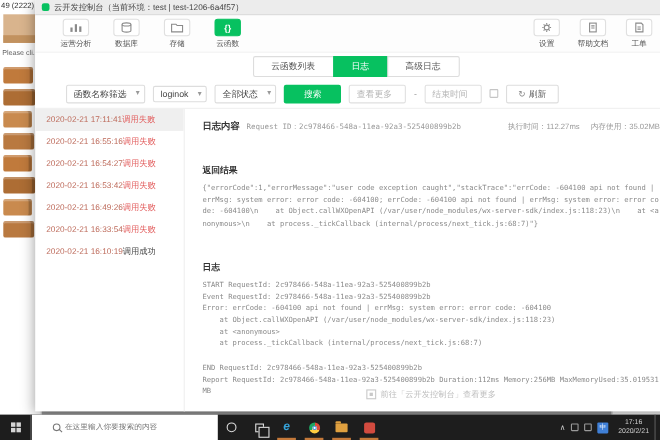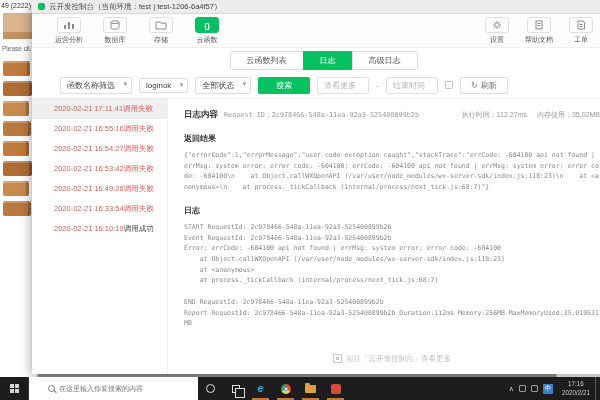--- a/index.html
+++ b/index.html
@@ -62,33 +62,33 @@
   .btn-search{background:#07c160;color:#fff;border-radius:2px;padding:3px 18px;white-space:nowrap}
   .date-box{border:1px solid #e0e0e0;border-radius:2px;color:#b5b5b5;padding:2px 6px;width:52px;white-space:nowrap;overflow:hidden}
   .dash{color:#999}
   .checkbox{width:8px;height:8px;border:1px solid #c5c5c5;background:#fff;border-radius:1px}
   .btn-refresh{border:1px solid #ddd;border-radius:2px;color:#666;background:#fff;padding:2px 10px;display:flex;gap:3px;align-items:center;white-space:nowrap}
   .refresh-glyph{color:#888;font-size:8px}
 
   .body-row{flex:1;display:flex;border-top:1px solid #f0f0f0;min-height:0}
   .left-panel{width:136px;flex:0 0 136px;border-right:1px solid #efefef;font-size:7.5px;overflow:hidden}
   .lt-header{display:flex;justify-content:space-between;padding:6px 10px 4px;color:#999}
-  .lt-row{display:flex;padding:5px 22px;cursor:default}
+  .lt-row{display:flex;padding:5px 10px;cursor:default}
   .lt-row.sel{background:#efefef}
   .lt-time{color:#bd6a5a;white-space:nowrap}
   .lt-status{color:#e25b5b;white-space:nowrap}
   .lt-status.ok{color:#444}
 
   .content{flex:1;position:relative;padding:10px 16px 26px;overflow:hidden}
   .c-head{display:flex;justify-content:space-between;align-items:center}
   .c-title-group{display:flex;gap:6px;align-items:baseline;min-width:0}
   .c-title{font-size:8.5px;font-weight:bold;color:#333;white-space:nowrap}
   .c-req{font-size:6.8px;color:#9a9a9a;font-family:"DejaVu Sans Mono","Liberation Mono",monospace;white-space:nowrap;overflow:hidden}
   .c-stats{display:flex;gap:10px;font-size:7px;color:#999;white-space:nowrap}
-  .sec-title{margin-top:12px;font-size:8px;font-weight:bold;color:#333}
+  .sec-title{margin-top:28px;font-size:8px;font-weight:bold;color:#333}
   .pre{margin-top:6px;font-size:6.5px;line-height:1.65;color:#8a8a8a;font-family:"DejaVu Sans Mono","Liberation Mono",monospace;white-space:pre-wrap;word-break:break-all}
   .c-footer{position:absolute;bottom:10px;left:0;width:100%;display:flex;justify-content:center;gap:4px;font-size:7.5px;color:#bdbdbd}
   .qr-ico{width:9px;height:9px;border:1px solid #c9c9c9;position:relative}
   .qr-ico span{position:absolute;left:2px;top:2px;width:3px;height:3px;background:#c9c9c9}
   .content-scroll{position:absolute;top:4px;right:2px;width:4px;height:64px;background:#dcdcdc;border-radius:2px}
 
   
   .taskbar{position:absolute;left:0;bottom:0;width:600px;height:23px;background:#1d1d1d;display:flex;align-items:stretch;color:#ccc;z-index:10}
   .tb-start{width:28px;display:flex;align-items:center;justify-content:center}
   .win-logo{width:9px;height:9px;display:grid;grid-template-columns:1fr 1fr;grid-template-rows:1fr 1fr;gap:1px}

